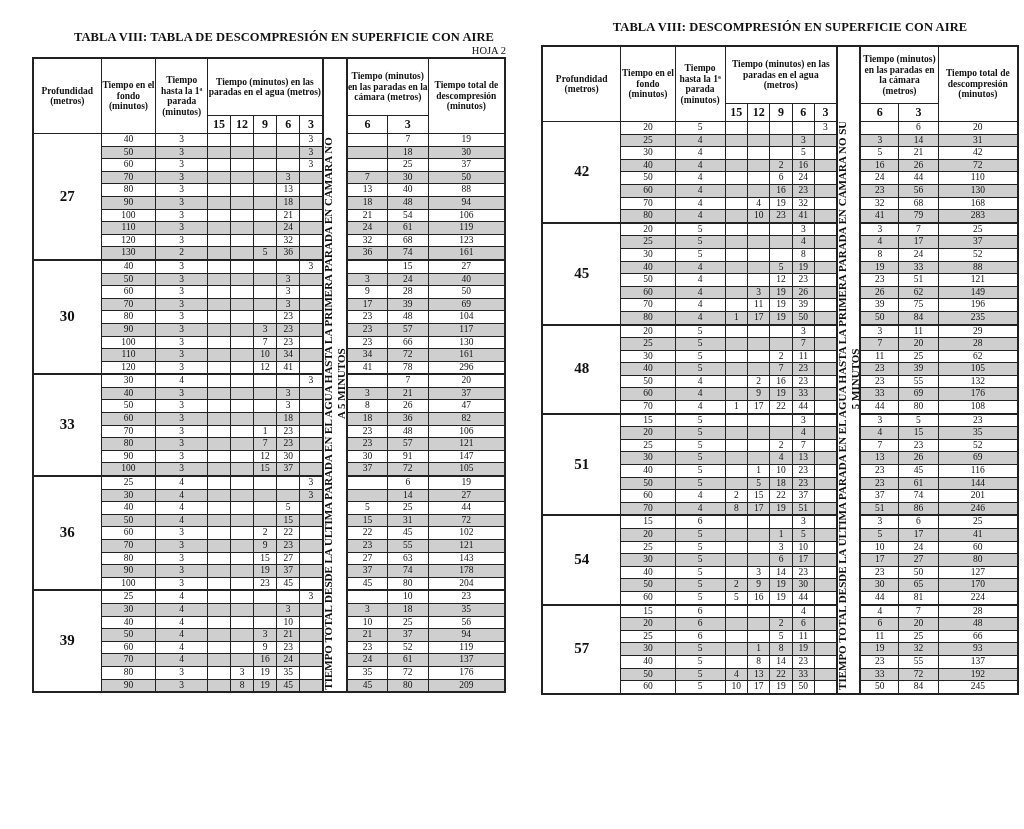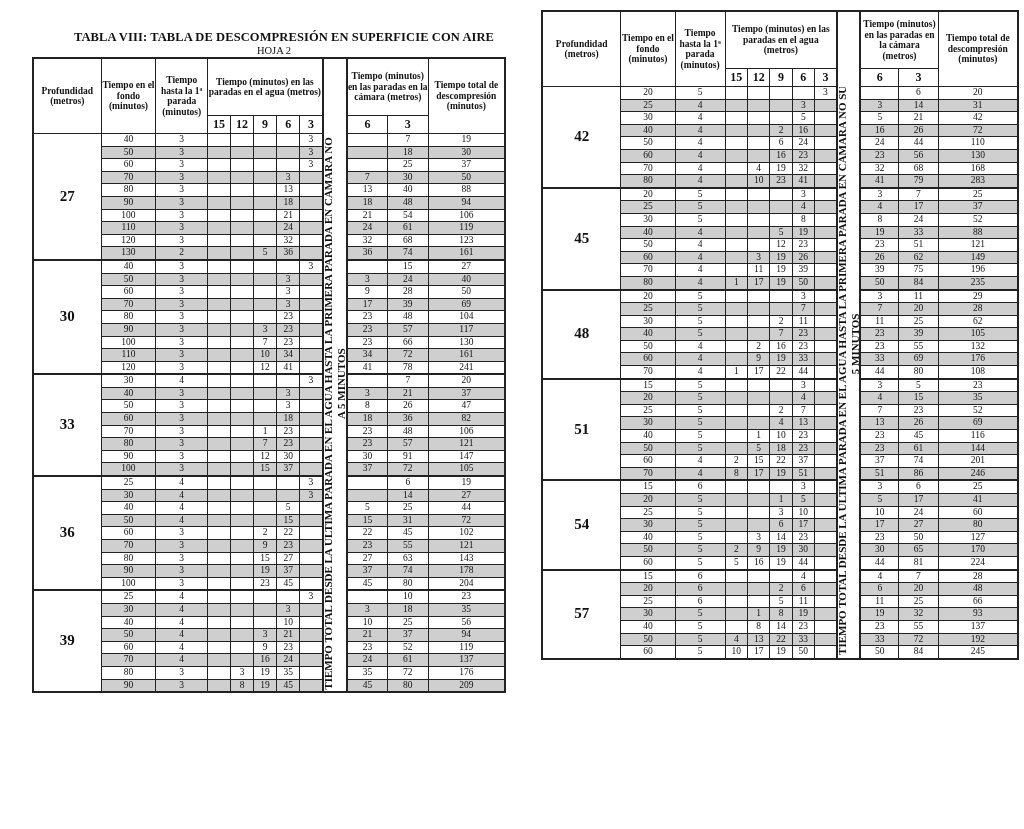--- a/index.html
+++ b/index.html
@@ -4,21 +4,21 @@
 <style>
   html, body { margin: 0; padding: 0; background: #ffffff; }
   body { width: 1024px; height: 829px; position: relative; overflow: hidden;
          font-family: "Liberation Serif", "DejaVu Serif", serif; color: #111; }
   .sheet { position: absolute; top: 0; }
   .sheet.left { left: 32px; width: 474px; }
   .sheet.right { left: 541px; width: 478px; }
   .title { font-weight: bold; font-size: 12.5px; text-align: center; letter-spacing: 0.1px; white-space: nowrap; }
   .sheet.left .title { margin-top: 30px; padding-left: 30px; }
   .sheet.right .title { margin-top: 20px; padding-left: 20px; }
-  .subtitle { font-size: 10.5px; text-align: center; height: 12px; line-height: 12px; padding-left: 10px; }
+  .subtitle { font-size: 10.5px; text-align: right; height: 12px; line-height: 12px; padding-left: 10px; }
   .sheet.right .subtitle { height: 10px; }
 
   table { border-collapse: collapse; table-layout: fixed; width: 100%; }
   td, th { border: 1px solid #222; padding: 0; text-align: center; font-size: 9.5px; font-weight: normal; line-height: 11.6px; height: 11.6px; overflow: hidden; white-space: nowrap; }
   thead th { font-weight: bold; font-size: 9.5px; line-height: 10.5px; white-space: normal; }
   thead th.num { font-size: 12px; height: 17px; }
   thead th.hdr { height: 56px; }
   .outer { border: 2px solid #222; }
   td.depth { font-weight: bold; font-size: 15px; background: #fff; border-bottom: 2px solid #222; }
   tr.shaded td.v { background: #cfcfcf; }
@@ -293,21 +293,21 @@
         <tr class="group-end">
           <td class="v">120</td>
           <td class="v">3</td>
           <td class="v"></td>
           <td class="v"></td>
           <td class="v">12</td>
           <td class="v">41</td>
           <td class="v"></td>
           <td class="v">41</td>
           <td class="v">78</td>
-          <td class="v">241</td>
+          <td class="v">296</td>
         </tr>
         <tr>
           <td class="depth" rowspan="8">33</td>
           <td class="v">30</td>
           <td class="v">4</td>
           <td class="v"></td>
           <td class="v"></td>
           <td class="v"></td>
           <td class="v"></td>
           <td class="v">3</td>
@@ -603,20 +603,21 @@
           <td class="v"></td>
           <td class="v">45</td>
           <td class="v">80</td>
           <td class="v">209</td>
         </tr>
       </tbody>
     </table>
 </div>
 
 <div class="sheet right">
+  <div class="title">TABLA VIII: DESCOMPRESIÓN EN SUPERFICIE CON AIRE</div>
   <div class="subtitle"></div>
   <table class="outer">
       <colgroup>
         <col style="width: 74px;">
         <col style="width: 51px;">
         <col style="width: 47px;">
         <col style="width: 21px;">
         <col style="width: 21px;">
         <col style="width: 21px;">
         <col style="width: 21px;">

